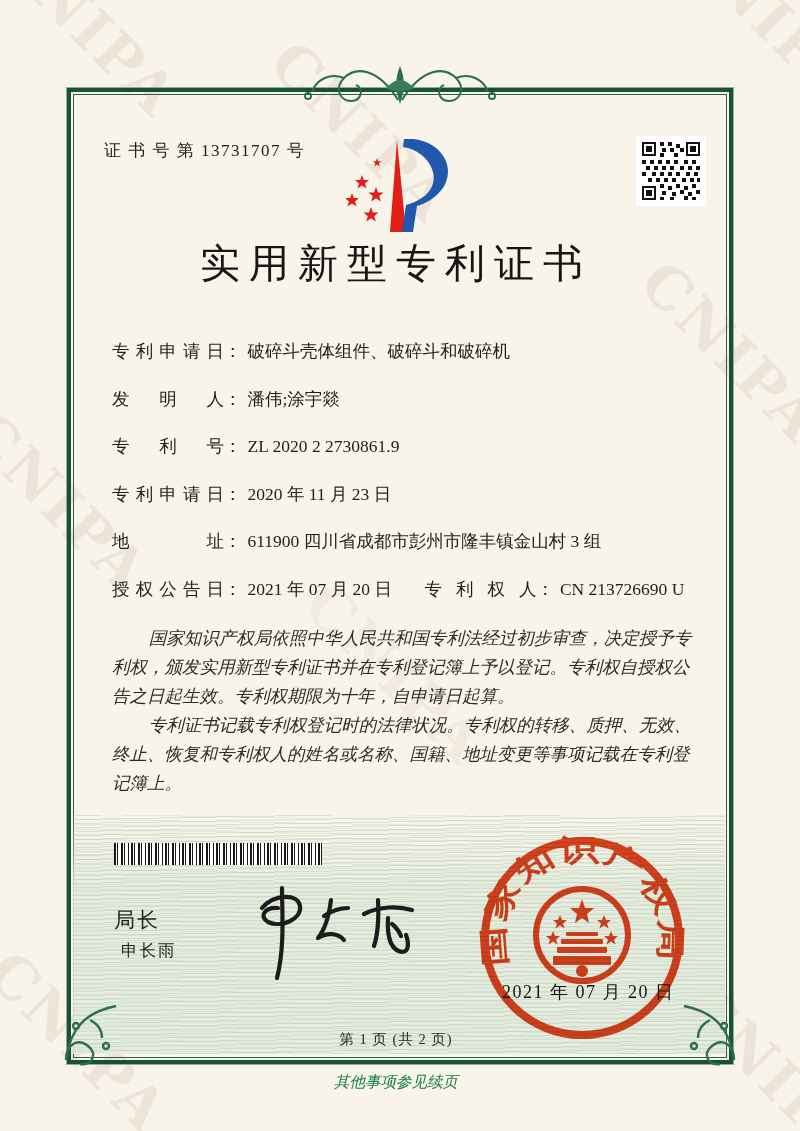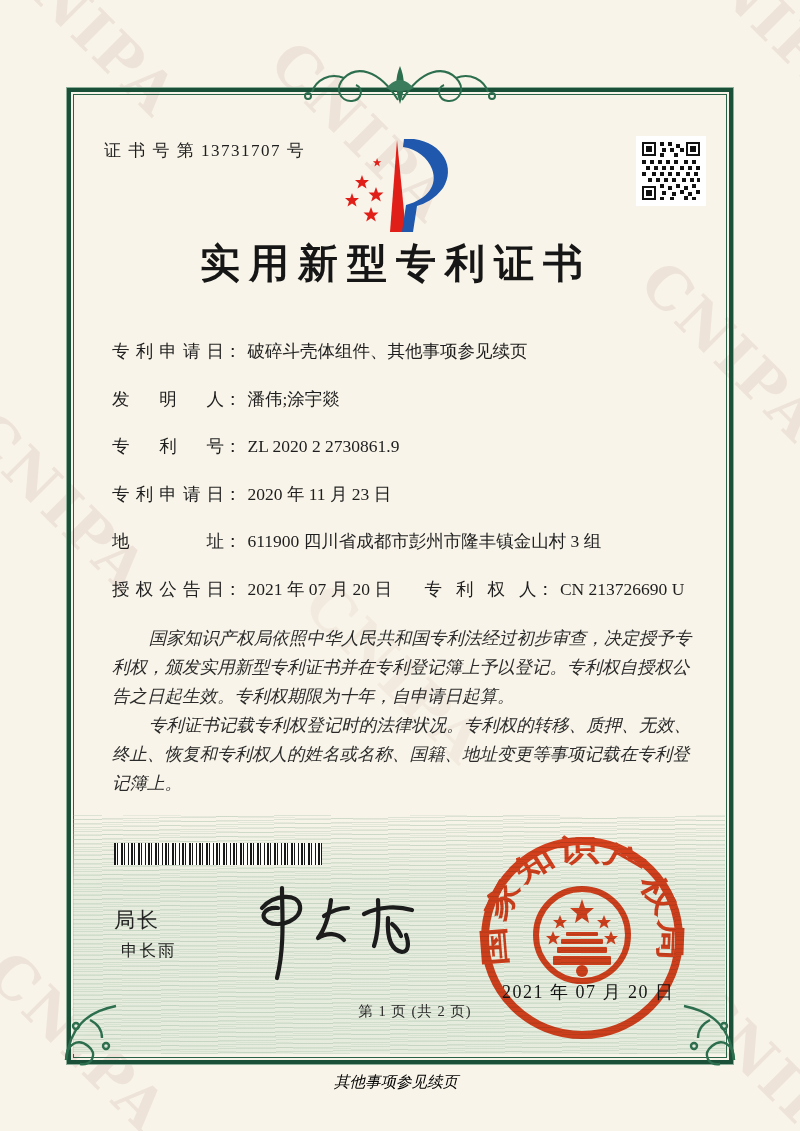--- a/index.html
+++ b/index.html
@@ -50,21 +50,21 @@
     position:absolute;left:104px;top:139px;z-index:3;
     font-size:17px;letter-spacing:1.5px;
   }
   .logo{position:absolute;left:340px;top:135px;z-index:3;}
   .qr-box{
     position:absolute;left:636px;top:136px;width:70px;height:70px;
     background:#ffffff;z-index:3;display:flex;align-items:center;justify-content:center;
   }
   .doc-title{
     position:absolute;left:67px;top:236px;width:658px;z-index:3;
-    text-align:center;font-size:40px;font-weight:700;letter-spacing:9px;
+    text-align:center;font-size:40px;font-weight:400;letter-spacing:9px;
     color:#161616;
   }
 
   
   .fields{
     position:absolute;left:112px;top:338px;width:596px;z-index:3;
     display:flex;flex-direction:column;gap:21px;
     font-size:17.5px;line-height:26.5px;
   }
   .frow{white-space:nowrap;}
@@ -113,26 +113,26 @@
 
   
   .seal{position:absolute;left:479px;top:835px;z-index:4;mix-blend-mode:multiply;opacity:.93;}
   .seal-date{
     position:absolute;left:502px;top:980px;z-index:5;
     font-size:18px;letter-spacing:1.5px;color:#141414;
   }
 
   
   .page-no{
-    position:absolute;left:67px;top:1002px;width:658px;z-index:4;
-    text-align:center;font-size:14.5px;letter-spacing:1px;color:#2a2a2a;padding-left:19px;
+    position:absolute;left:67px;top:1030px;width:658px;z-index:4;
+    text-align:center;font-size:14.5px;letter-spacing:1px;color:#2a2a2a;
   }
   .cont-note{
     position:absolute;left:67px;top:1072px;width:658px;z-index:3;
-    text-align:center;font-size:15.5px;font-style:italic;color:#000000;
+    text-align:center;font-size:15.5px;font-style:italic;color:#15803d;
   }
 
   .ornament-top{position:absolute;left:270px;top:58px;z-index:3;}
   .corner-bl{position:absolute;left:50px;top:998px;z-index:3;}
   .corner-br{position:absolute;left:680px;top:998px;z-index:3;transform:scale(-1,1);}
 </style>
 </head>
 <body>
 
 <span class="wm" style="left:-25px;top:-8px;">CNIPA</span>
@@ -214,21 +214,21 @@
                M22,51h4v4h-4z M32,52h4v4h-4z M40,50h4v4h-4z M48,52h4v4h-4z M56,50h4v4h-4z
                M20,57h4v3h-4z M30,57h4v3h-4z M44,56h4v4h-4z M52,57h4v3h-4z"></path>
     </g>
   </svg>
 </div>
 
 <div class="doc-title">实用新型专利证书</div>
 
 <div class="fields">
   <div class="frow">
-    <span class="flabel">专利申请日</span><span class="fcolon">：</span><span class="fvalue">破碎斗壳体组件、其他事项参见续页</span>
+    <span class="flabel">专利申请日</span><span class="fcolon">：</span><span class="fvalue">破碎斗壳体组件、破碎斗和破碎机</span>
   </div>
   <div class="frow">
     <span class="flabel">发明人</span><span class="fcolon">：</span><span class="fvalue">潘伟;涂宇燚</span>
   </div>
   <div class="frow">
     <span class="flabel">专利号</span><span class="fcolon">：</span><span class="fvalue">ZL 2020 2 2730861.9</span>
   </div>
   <div class="frow">
     <span class="flabel">专利申请日</span><span class="fcolon">：</span><span class="fvalue">2020 年 11 月 23 日</span>
   </div>

